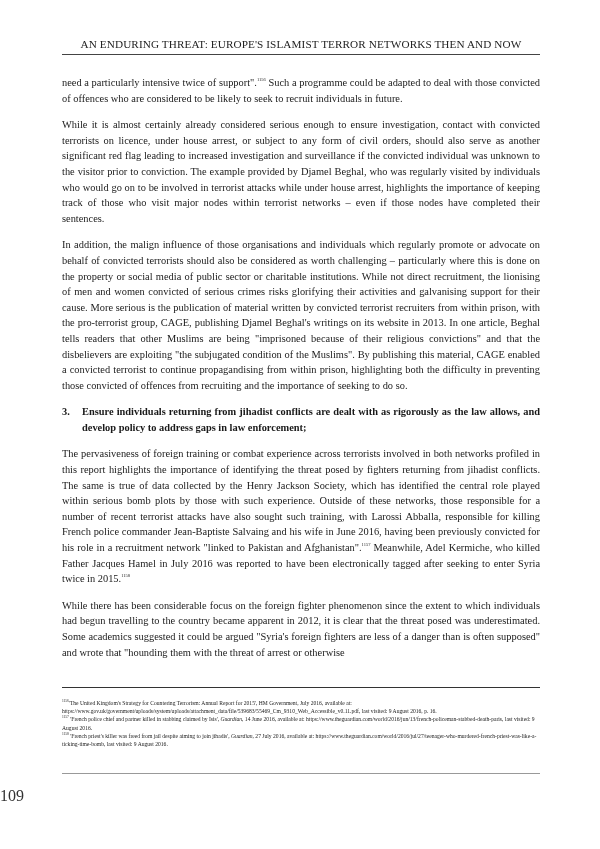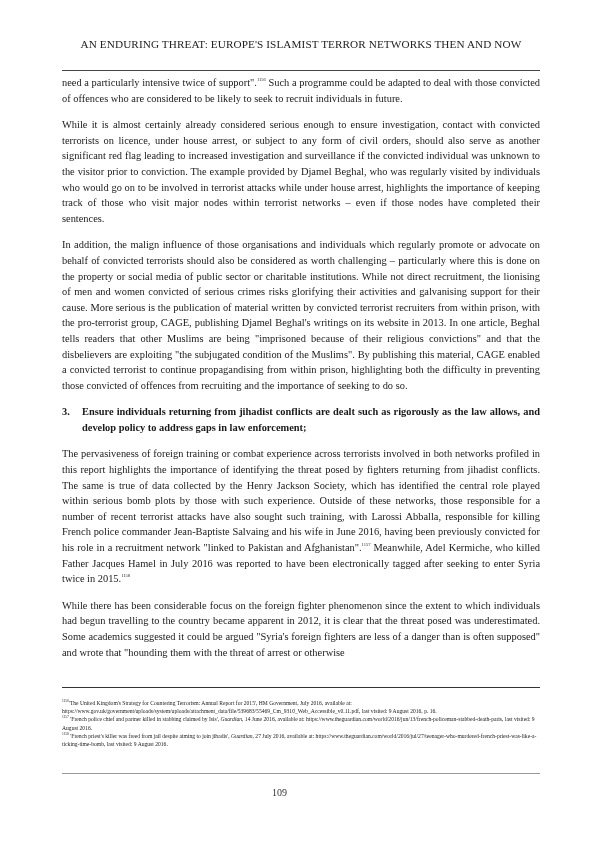--- a/index.html
+++ b/index.html
@@ -1,45 +1,45 @@
 <!DOCTYPE html>
 <html><head>
 <meta charset="utf-8">
 <style>
   html, body { margin: 0; padding: 0; background: #ffffff; }
   body { width: 600px; height: 849px; position: relative; overflow: hidden;
          font-family: "Liberation Serif", "DejaVu Serif", serif; color: #1a1a1a; }
   .header { position: absolute; left: 62px; top: 38px; width: 478px; text-align: center;
-            font-size: 11.2px; letter-spacing: 0.1px; color: #222; padding-bottom: 20px;
+            font-size: 11.2px; letter-spacing: 0.1px; color: #222; padding-bottom: 4px;
             border-bottom: 1.6px solid #444; white-space: nowrap; }
   .body { position: absolute; left: 62px; top: 75px; width: 478px; }
   p { margin: 0 0 11px 0; font-size: 10.4px; line-height: 15.6px; text-align: justify; }
   sup { font-size: 4.5px; vertical-align: 5px; line-height: 0; }
   .rec { display: flex; font-weight: bold; font-size: 10.4px; line-height: 15.6px; margin: 0 0 11px 0; text-align: justify; }
   .rec .num { width: 20px; flex: none; }
   .rec .txt { flex: 1; }
   .fn-rule { position: absolute; left: 62px; top: 687px; width: 478px; border-top: 1.4px solid #333; }
   .footnotes { position: absolute; left: 62px; top: 699px; width: 478px; font-size: 5.6px; line-height: 8.2px; color: #222; }
   .footnotes div { margin: 0; }
   .footnotes sup { font-size: 3.5px; vertical-align: 3px; }
   .foot-rule { position: absolute; left: 62px; top: 773px; width: 478px; border-top: 1px solid #999; }
-  .page-num { position: absolute; left: 0; width: 559px; top: 787px; text-align: center; font-size: 10px; color: #333; }
+  .page-num { position: absolute; left: 0; width: 559px; top: 787px; font-size: 16px; color: #333; }
 </style>
 </head>
 <body>
 
 <div class="header">AN ENDURING THREAT: EUROPE'S ISLAMIST TERROR NETWORKS THEN AND NOW</div>
 
 <div class="body">
   <p><span>need a particularly intensive twice of support".</span><sup>1156</sup><span> Such a programme could be adapted to deal with those convicted of offences who are considered to be likely to seek to recruit individuals in future.</span></p>
   <p>While it is almost certainly already considered serious enough to ensure investigation, contact with convicted terrorists on licence, under house arrest, or subject to any form of civil orders, should also serve as another significant red flag leading to increased investigation and surveillance if the convicted individual was unknown to the visitor prior to conviction. The example provided by Djamel Beghal, who was regularly visited by individuals who would go on to be involved in terrorist attacks while under house arrest, highlights the importance of keeping track of those who visit major nodes within terrorist networks – even if those nodes have completed their sentences.</p>
   <p>In addition, the malign influence of those organisations and individuals which regularly promote or advocate on behalf of convicted terrorists should also be considered as worth challenging – particularly where this is done on the property or social media of public sector or charitable institutions. While not direct recruitment, the lionising of men and women convicted of serious crimes risks glorifying their activities and galvanising support for their cause. More serious is the publication of material written by convicted terrorist recruiters from within prison, with the pro-terrorist group, CAGE, publishing Djamel Beghal's writings on its website in 2013. In one article, Beghal tells readers that other Muslims are being "imprisoned because of their religious convictions" and that the disbelievers are exploiting "the subjugated condition of the Muslims". By publishing this material, CAGE enabled a convicted terrorist to continue propagandising from within prison, highlighting both the difficulty in preventing those convicted of offences from recruiting and the importance of seeking to do so.</p>
   <div class="rec">
     <span class="num">3.</span>
-    <span class="txt">Ensure individuals returning from jihadist conflicts are dealt such as rigorously as the law allows, and develop policy to address gaps in law enforcement;</span>
+    <span class="txt">Ensure individuals returning from jihadist conflicts are dealt with as rigorously as the law allows, and develop policy to address gaps in law enforcement;</span>
   </div>
   <p><span>The pervasiveness of foreign training or combat experience across terrorists involved in both networks profiled in this report highlights the importance of identifying the threat posed by fighters returning from jihadist conflicts. The same is true of data collected by the Henry Jackson Society, which has identified the central role played within serious bomb plots by those with such experience. Outside of these networks, those responsible for a number of recent terrorist attacks have also sought such training, with Larossi Abballa, responsible for killing French police commander Jean-Baptiste Salvaing and his wife in June 2016, having been previously convicted for his role in a recruitment network "linked to Pakistan and Afghanistan".</span><sup>1157</sup><span> Meanwhile, Adel Kermiche, who killed Father Jacques Hamel in July 2016 was reported to have been electronically tagged after seeking to enter Syria twice in 2015.</span><sup>1158</sup></p>
   <p>While there has been considerable focus on the foreign fighter phenomenon since the extent to which individuals had begun travelling to the country became apparent in 2012, it is clear that the threat posed was underestimated. Some academics suggested it could be argued "Syria's foreign fighters are less of a danger than is often supposed" and wrote that "hounding them with the threat of arrest or otherwise</p>
 </div>
 
 <div class="fn-rule"></div>
 
 <div class="footnotes">
   <div><sup>1156</sup><span>'The United Kingdom's Strategy for Countering Terrorism: Annual Report for 2015', HM Government, July 2016, available at: https://www.gov.uk/government/uploads/system/uploads/attachment_data/file/539683/55469_Cm_9310_Web_Accessible_v0.11.pdf, last visited: 9 August 2016, p. 16.</span></div>
   <div><sup>1157</sup><span> 'French police chief and partner killed in stabbing claimed by Isis', </span><i>Guardian</i><span>, 14 June 2016, available at: https://www.theguardian.com/world/2016/jun/13/french-policeman-stabbed-death-paris, last visited: 9 August 2016.</span></div>

